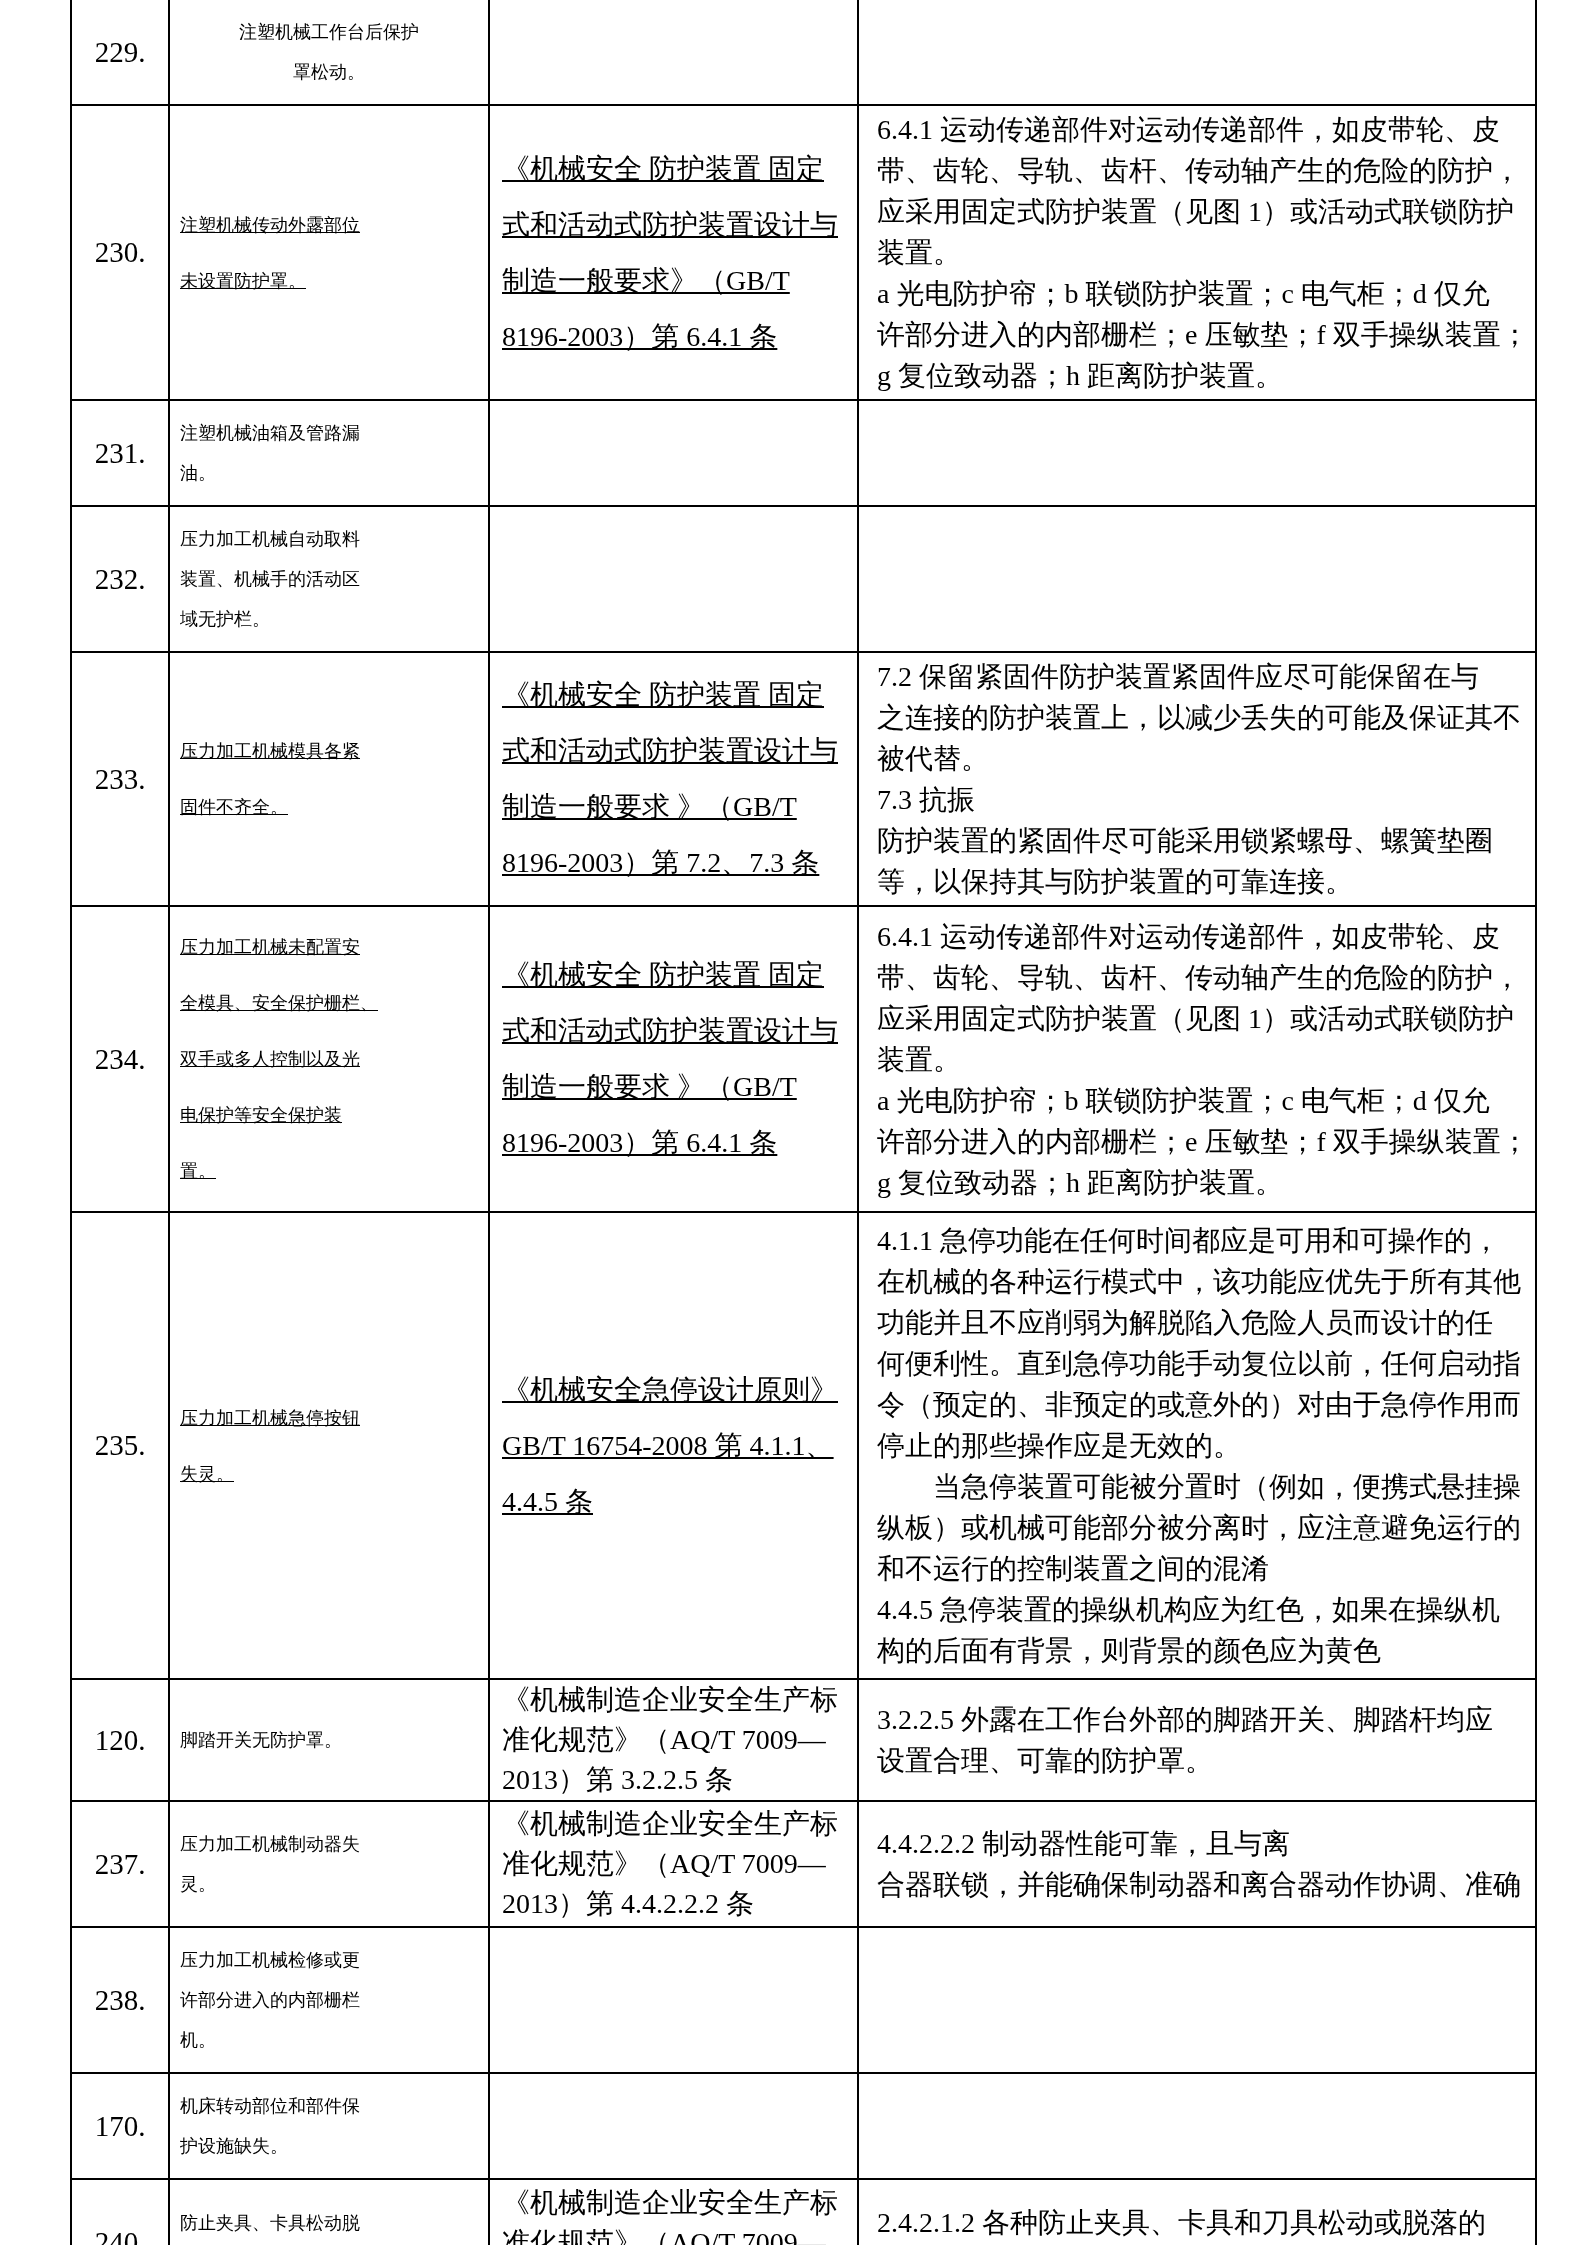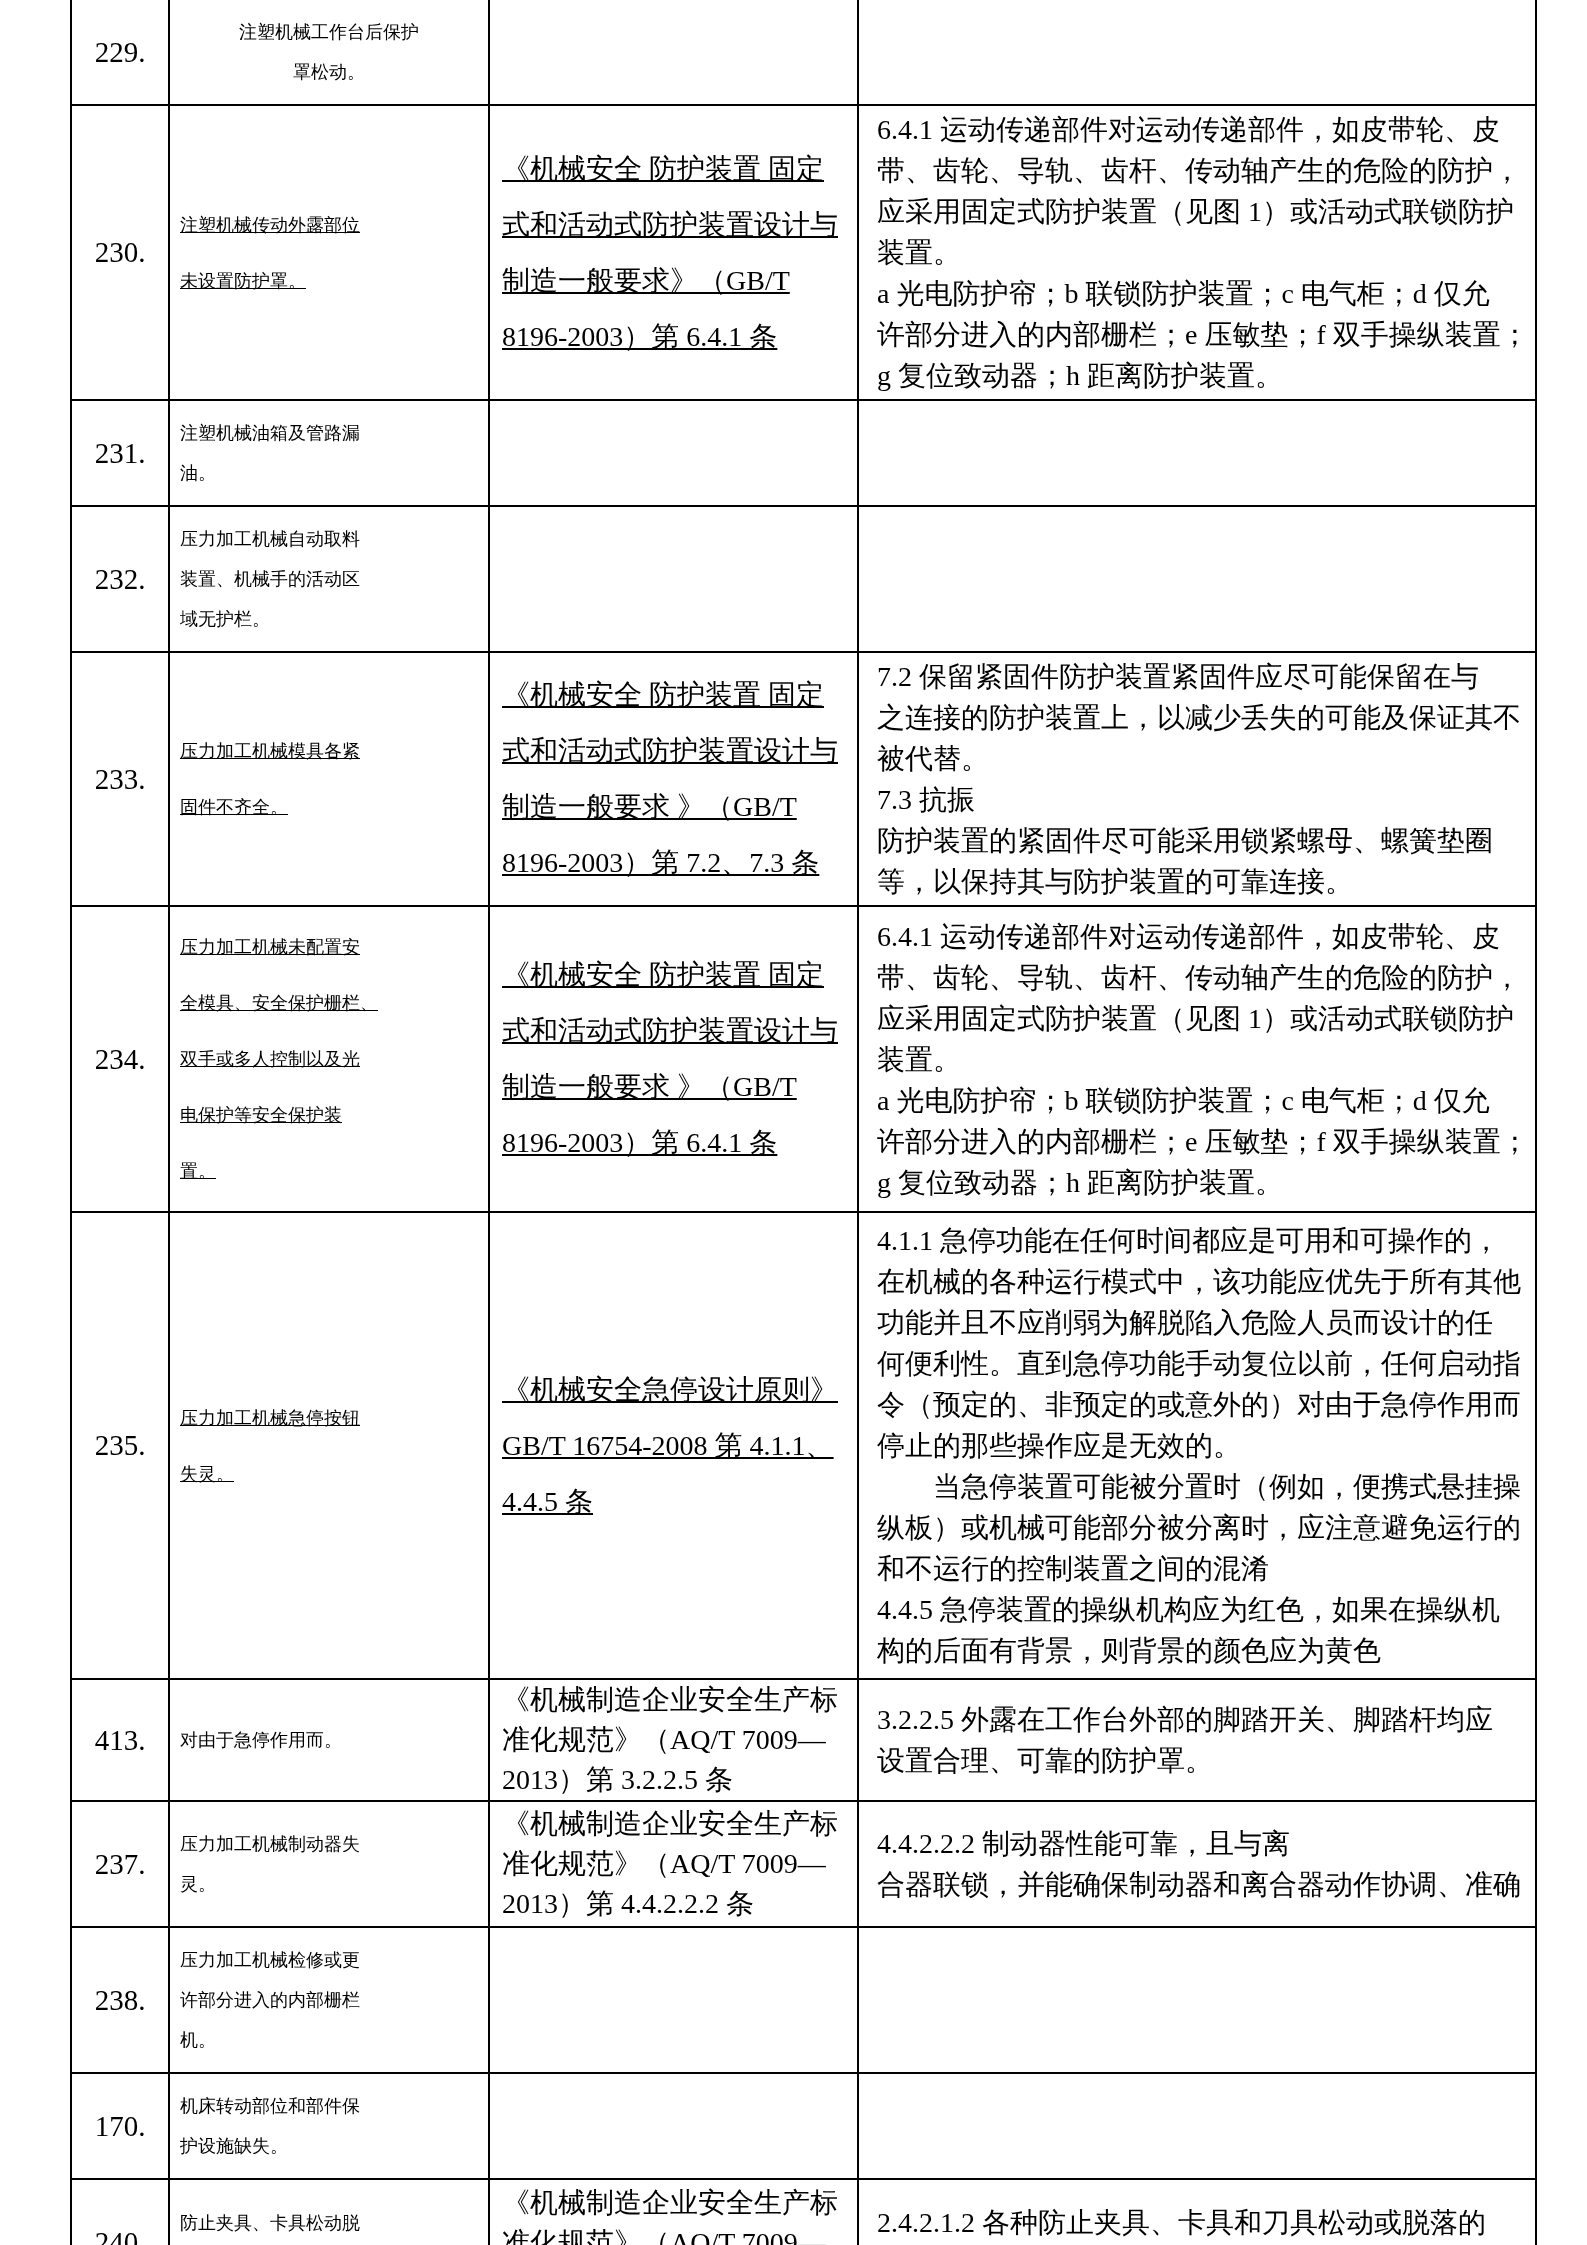--- a/index.html
+++ b/index.html
@@ -175,22 +175,22 @@
 何便利性。直到急停功能手动复位以前，任何启动指
 令（预定的、非预定的或意外的）对由于急停作用而
 停止的那些操作应是无效的。
 　　当急停装置可能被分置时（例如，便携式悬挂操
 纵板）或机械可能部分被分离时，应注意避免运行的
 和不运行的控制装置之间的混淆
 4.4.5 急停装置的操纵机构应为红色，如果在操纵机
 构的后面有背景，则背景的颜色应为黄色</span></td>
       </tr>
       <tr class="r236">
-        <td class="num">413.</td>
-        <td class="problem">对由于急停作用而。</td>
+        <td class="num">120.</td>
+        <td class="problem">脚踏开关无防护罩。</td>
         <td class="standard">《机械制造企业安全生产标
 准化规范》（AQ/T 7009—
 2013）第 3.2.2.5 条</td>
         <td class="clause"><span>3.2.2.5 外露在工作台外部的脚踏开关、脚踏杆均应
 设置合理、可靠的防护罩。</span></td>
       </tr>
       <tr class="r237">
         <td class="num">237.</td>
         <td class="problem">压力加工机械制动器失
 灵。</td>

